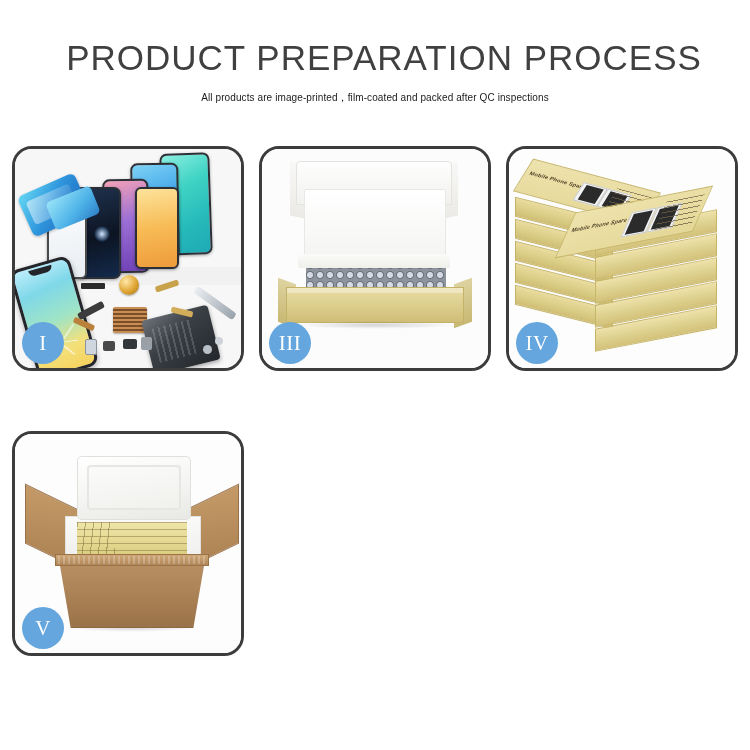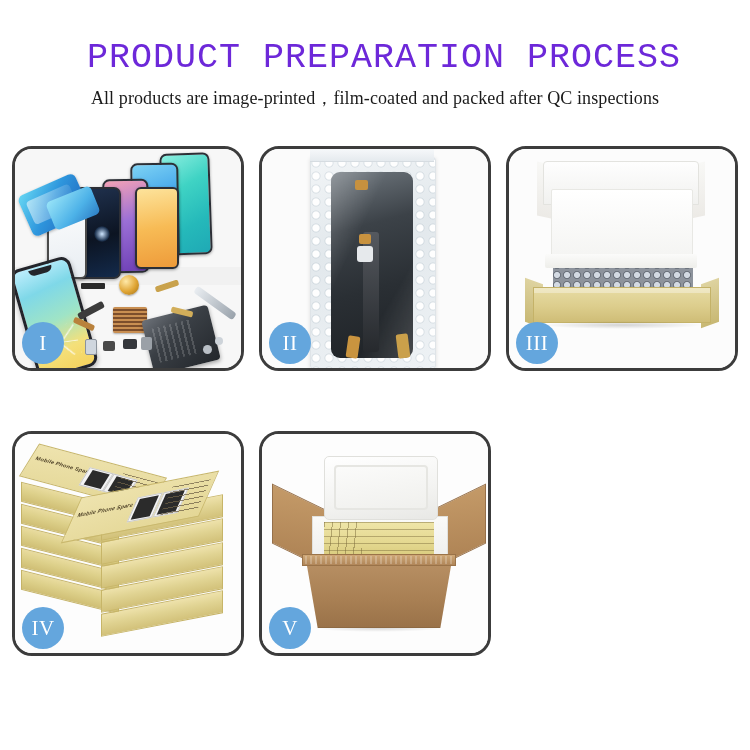--- a/index.html
+++ b/index.html
@@ -15,32 +15,32 @@
     position: relative;
   }
 
   
   #header {
     width: 750px;
     padding-top: 38px;
     text-align: center;
   }
   #page-title {
-    font-family: Liberation Mono, monospace;
+    font-family: Liberation Sans, sans-serif;
     font-size: 35px;
     font-weight: 400;
     letter-spacing: 1.0px;
-    color: #6d28d9;
+    color: #404040;
     line-height: 40px;
     white-space: nowrap;
     margin-left: 18px;
   }
   #page-subtitle {
-    font-family: Liberation Serif, serif;
-    font-size: 18px;
+    font-family: Liberation Sans, sans-serif;
+    font-size: 10px;
     font-weight: 400;
     color: #1a1a1a;
     line-height: 22px;
     margin-top: 9px;
     white-space: nowrap;
     letter-spacing: 0.1px;
   }
 
   
   #panel-grid {
@@ -507,36 +507,20 @@
       <div class="capA"></div>
       <div class="capB"></div>
       <div class="capC"></div>
       <div class="capD"></div>
       <div class="capE"></div>
       <div class="capF"></div>
     </div>
     <div class="badge">I</div>
   </div>
 
-  <div class="panel">
-    <div class="panel-photo">
-      <div class="p2-bg"></div>
-      <div class="bubble-bag">
-        <div class="screen-inner"></div>
-        <div class="flexcable"></div>
-        <div class="conn-pad"></div>
-        <div class="tape-a"></div>
-        <div class="tape-b"></div>
-        <div class="tape-c"></div>
-        <div class="tape-d"></div>
-      </div>
-      <div class="bag-seal"></div>
-    </div>
-    <div class="badge">II</div>
-  </div>
 
   <div class="panel">
     <div class="panel-photo">
       <div class="p3-bg"></div>
       <div class="m3-lid-left"></div>
       <div class="m3-lid-right"></div>
       <div class="m3-lid"></div>
       <div class="m3-foam-back"></div>
       <div class="m3-bubbles"></div>
       <div class="m3-foam-top"></div>

